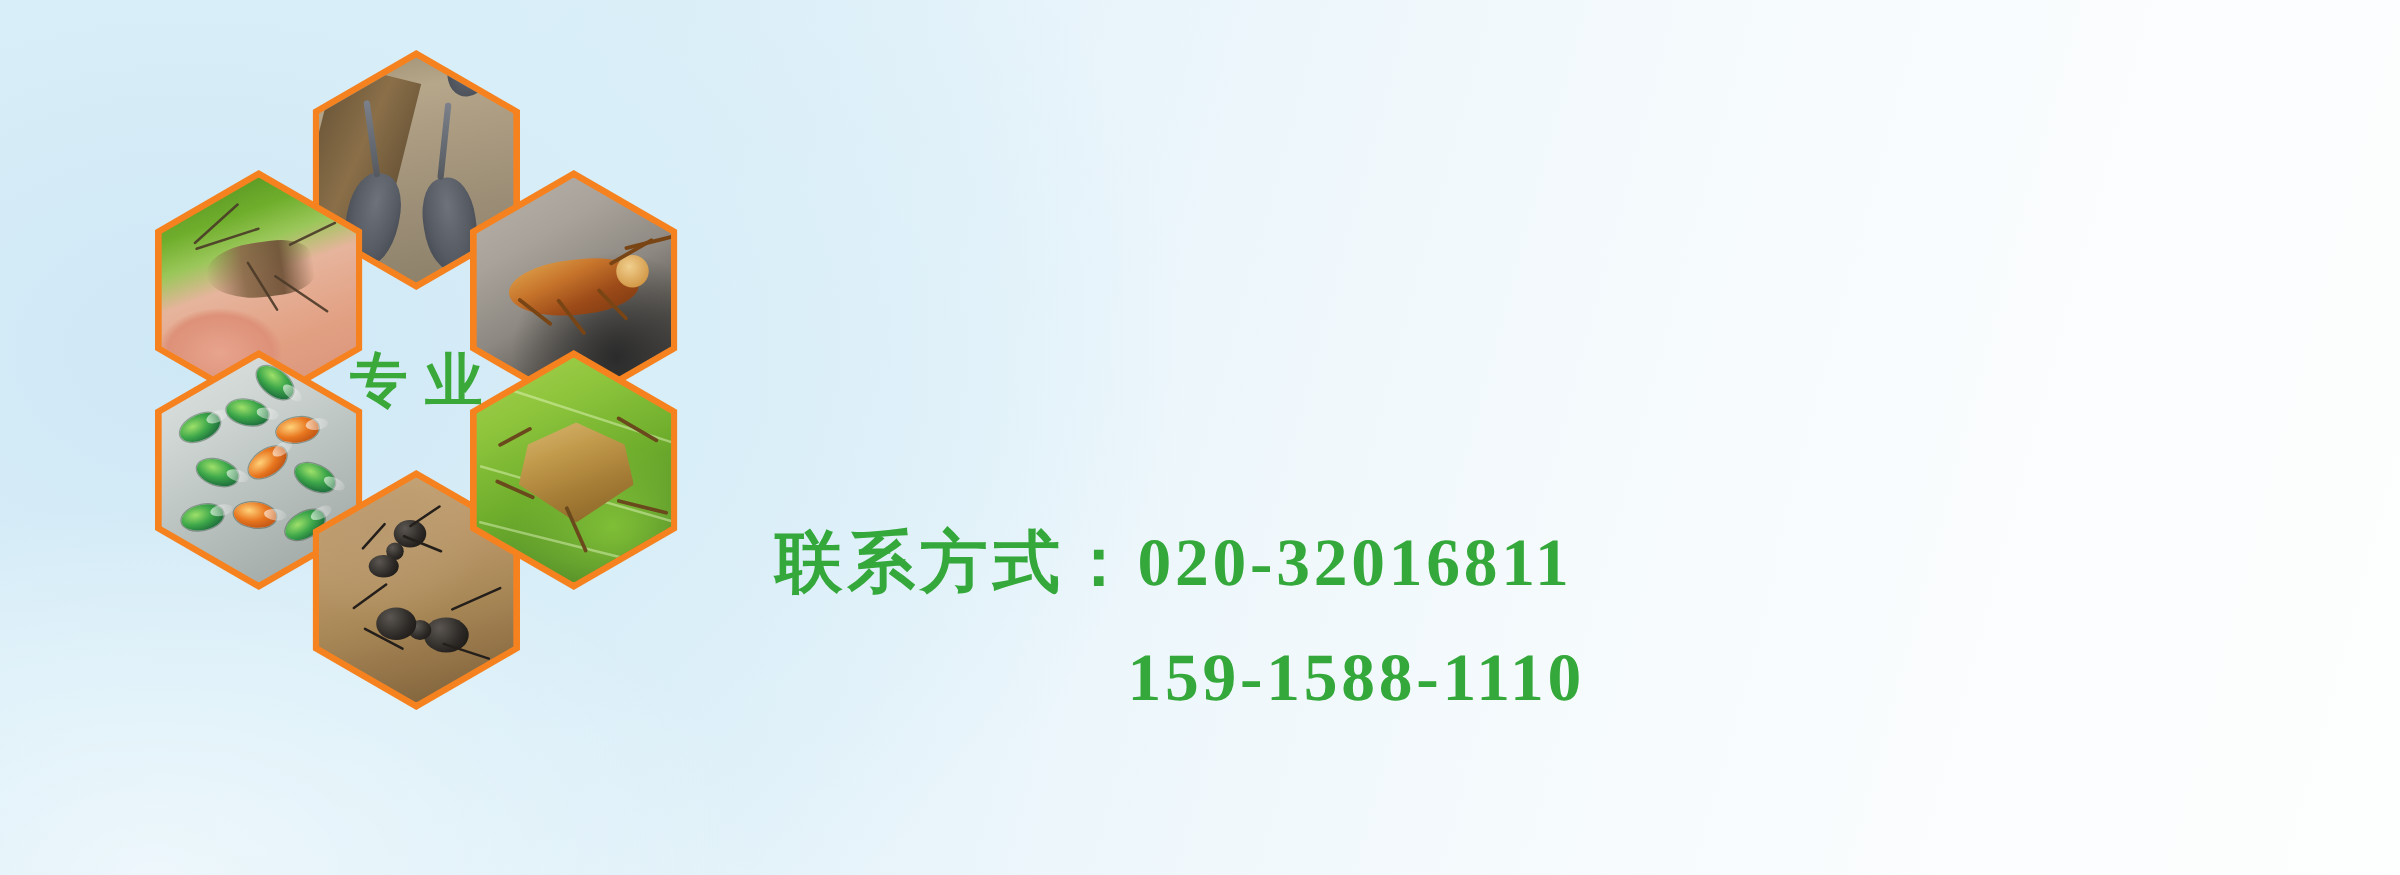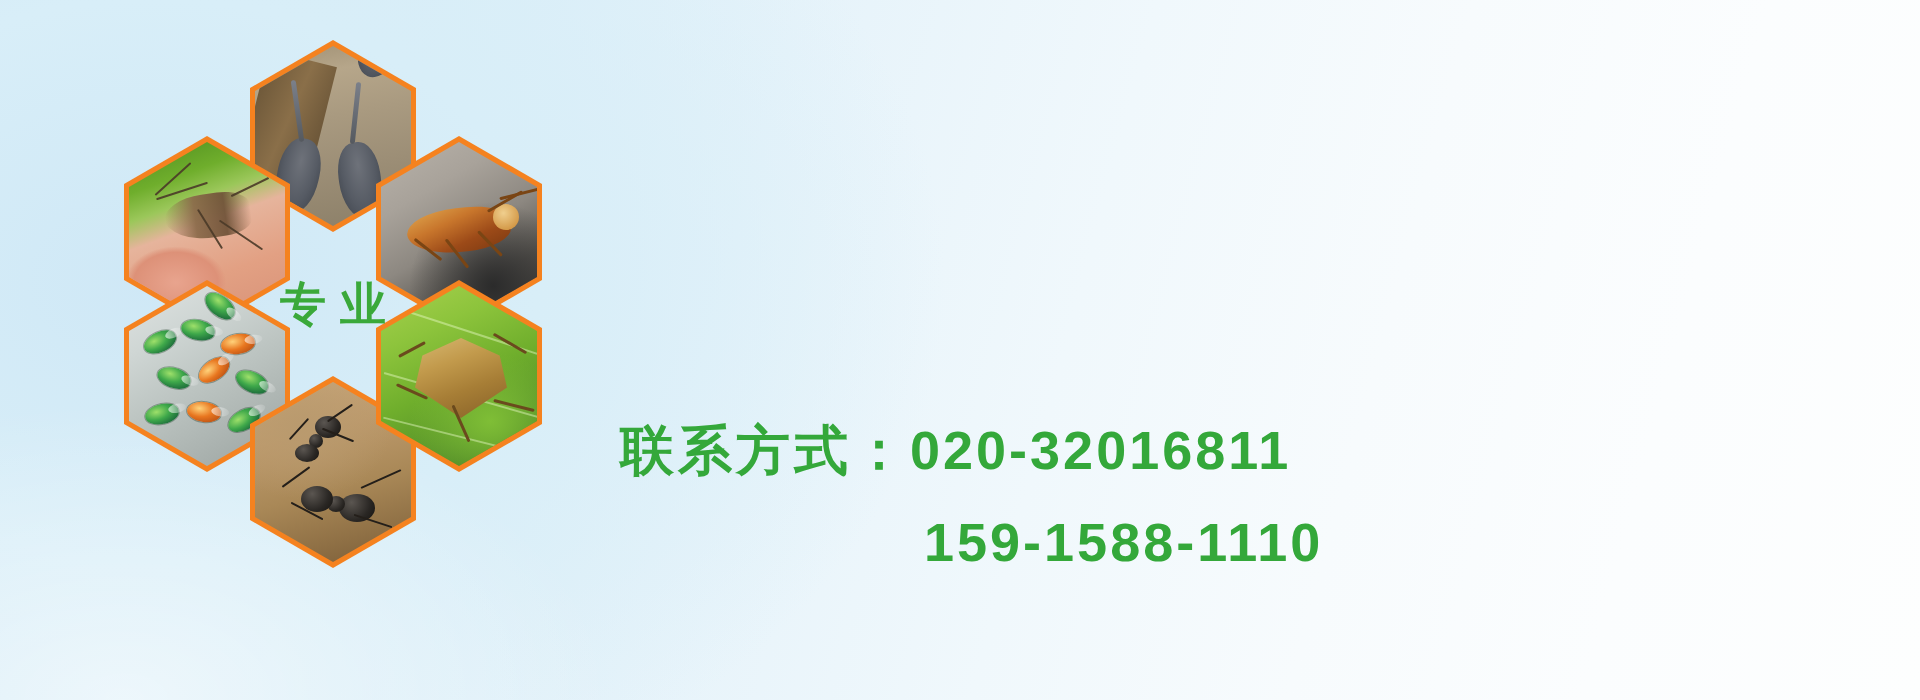--- a/index.html
+++ b/index.html
@@ -189,25 +189,26 @@
     color:#34a83a;
   }
   .contact-row {
     display:flex;
     align-items:baseline;
     font-size:54px;
     font-weight:bold;
     line-height:92px;
     letter-spacing:2px;
     white-space:nowrap;
+    font-family:Liberation Serif, serif;
   }
   #contact-label { letter-spacing:4px; }
   #phone-primary { letter-spacing:3px; }
   .contact-row.second { padding-left:282px; }
-  #phone-secondary { letter-spacing:3px;margin-left:22px; }
+  #phone-secondary { letter-spacing:3px; }
 </style>
 </head>
 <body>
 
 <div id="banner">
 
   <div id="bg-haze"></div>
 
   <div id="honeycomb">
 

